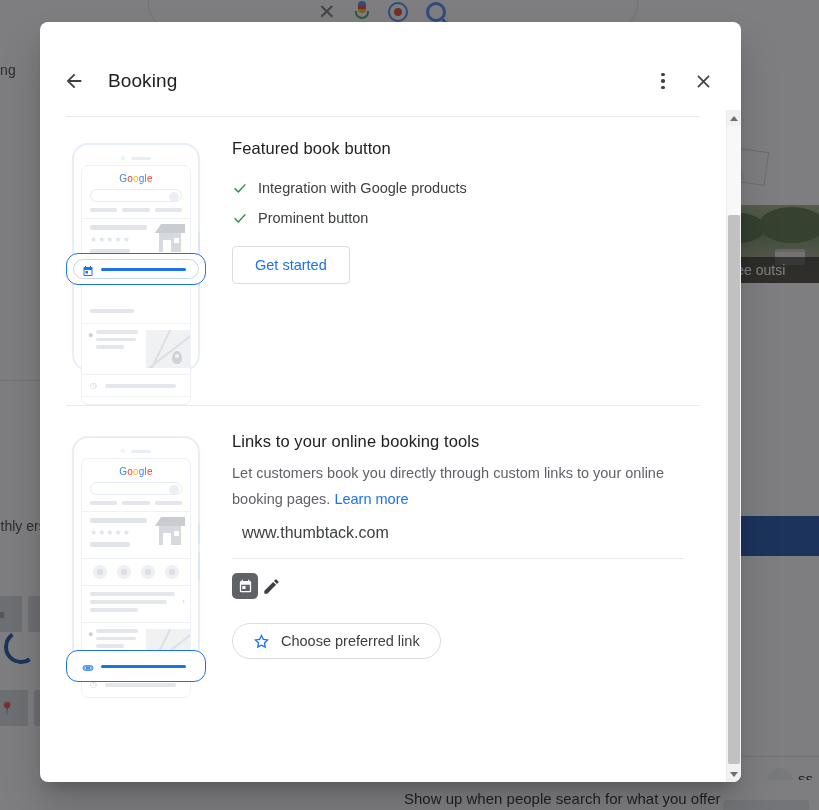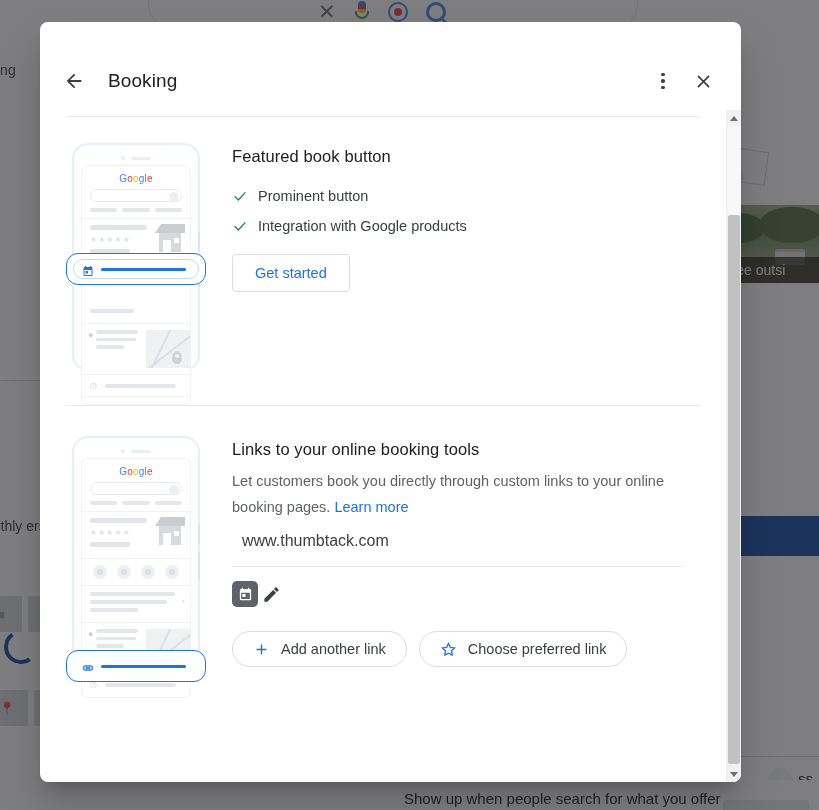--- a/index.html
+++ b/index.html
@@ -117,21 +117,21 @@
   .m-dots i { width: 3.5px; height: 3.5px; border-radius: 50%; background: #3c4043; display:block;}
   .m-close svg { width: 19px; height: 19px; stroke: #3c4043; stroke-width: 2.1; fill:none; }
 
   .m-bodywrap { flex: 1; position: relative; overflow: hidden; display: flex; }
   .m-body { flex: 1; overflow: hidden; position: relative; }
 
   .top-rule { height: 1px; background: #e8eaed; margin: 6px 26px 0 26px; }
 
   .section { display: flex; padding: 22px 0 0 0; }
   .sec-phone { width: 192px; flex: 0 0 192px; display:flex; justify-content:center; padding-top: 4px;}
-  .sec-content { flex: 1; padding-right: 30px; margin-top: 8px; }
+  .sec-content { flex: 1; padding-right: 30px; }
 
   .sec-title { font-size: 16.5px; color: #202124; margin-bottom: 9px; letter-spacing: .1px;}
   .sec-desc { font-size: 14.5px; color: #5f6368; line-height: 26px; max-width: 452px;}
   .lnk { color: #1a73e8; text-decoration: none; cursor: pointer; }
 
   .feat-list { margin-top: 22px; }
   .feat { display:flex; align-items:center; gap: 10px; margin-bottom: 14px;}
   .feat svg { width: 16px; height: 16px; stroke: #1e8e3e; stroke-width: 2; fill:none; flex:0 0 16px;}
   .feat span { font-size: 14.5px; color: #3c4043; }
 
@@ -425,27 +425,27 @@
           </div>
         </div>
 
         <div class="sec-content">
           <div class="sec-title">Featured book button</div>
           <div class="feat-list">
             <div class="feat">
               <svg viewBox="0 0 24 24">
                   <path d="M4 12.5 L9.5 18 L20 6.5"></path>
                 </svg>
-              <span>Prominent button</span>
+              <span>Integration with Google products</span>
             </div>
             <div class="feat">
               <svg viewBox="0 0 24 24">
                   <path d="M4 12.5 L9.5 18 L20 6.5"></path>
                 </svg>
-              <span>Integration with Google products</span>
+              <span>Prominent button</span>
             </div>
           </div>
           <button class="btn-outline">Get started</button>
         </div>
       </div>
 
       <div class="mid-divider"></div>
 
       <div class="section" style="padding-top:26px">
         <div class="sec-phone">
@@ -541,28 +541,20 @@
             <span class="edit-btn">
               <svg viewBox="0 0 24 24">
                   <path d="M3 17.25V21h3.75L17.81 9.94l-3.75-3.75L3 17.25zM20.71 7.04a1 1 0 0 0 0-1.41l-2.34-2.34a1 1 0 0 0-1.41 0l-1.83 1.83 3.75 3.75 1.83-1.83z"></path>
                 </svg>
             </span>
           </div>
 
           <div class="pill-row">
             <button class="pill">
               <span class="pi">
-                <svg viewBox="0 0 24 24" fill="currentColor">
-                    <path d="M19 13h-6v6h-2v-6H5v-2h6V5h2v6h6v2z"></path>
-                  </svg>
-              </span>
-              <span>Add another link</span>
-            </button>
-            <button class="pill">
-              <span class="pi">
                 <svg viewBox="0 0 24 24" fill="none" stroke="currentColor" stroke-width="1.8">
                     <path d="M12 3.5l2.6 5.5 6 .8-4.4 4.2 1.1 6L12 17.2 6.7 20l1.1-6L3.4 9.8l6-.8L12 3.5z"></path>
                   </svg>
               </span>
               <span>Choose preferred link</span>
             </button>
           </div>
         </div>
       </div>
 

